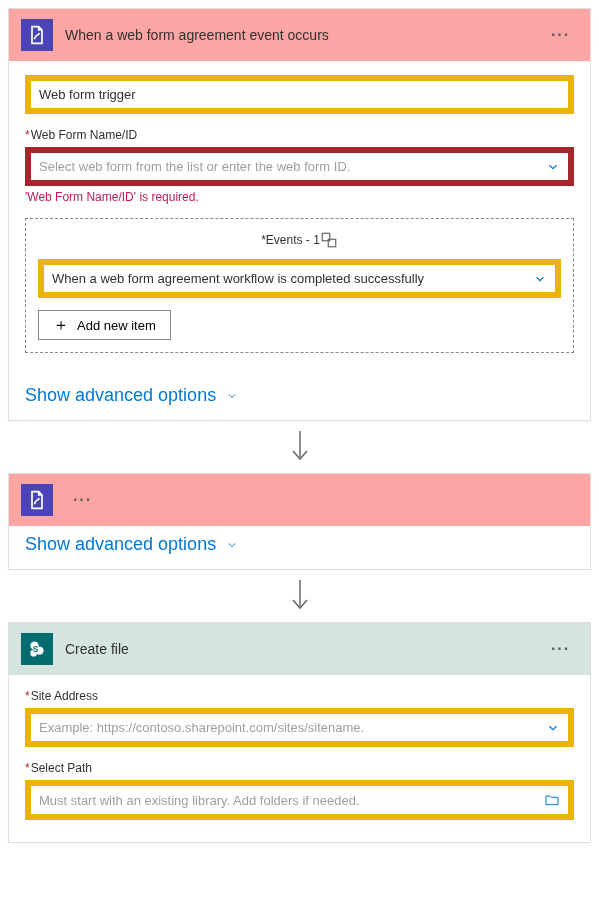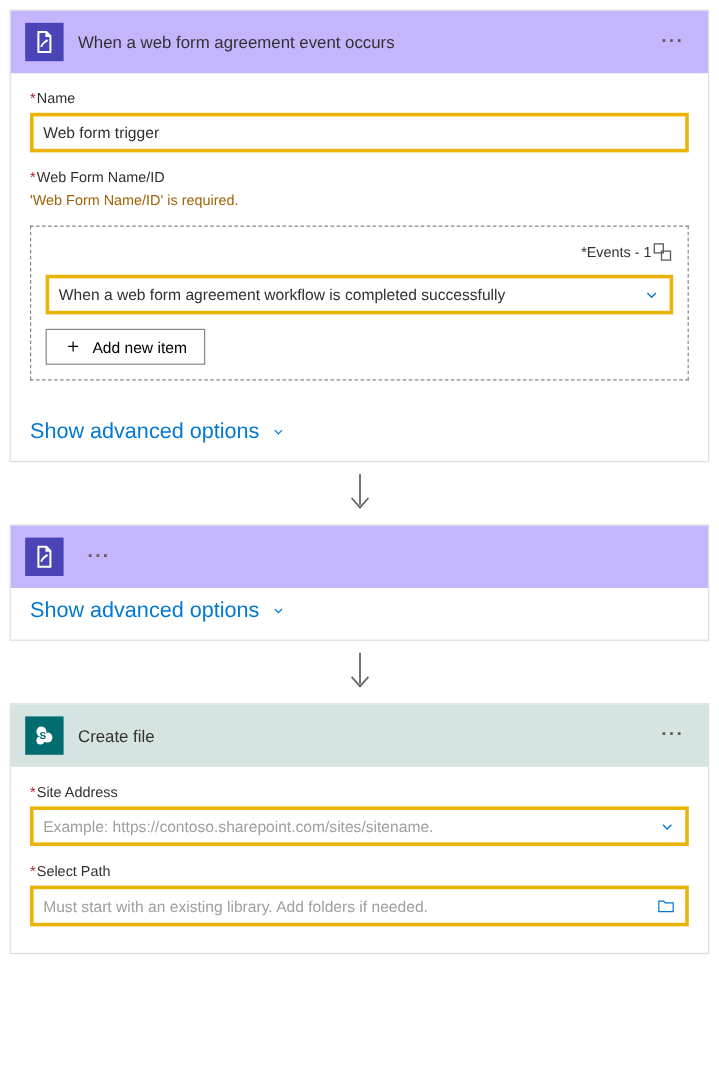--- a/index.html
+++ b/index.html
@@ -15,21 +15,21 @@
       border: 1px solid #e1dfdd;
       margin-bottom: 0;
       box-shadow: 0 1px 2px rgba(0,0,0,0.04);
     }
     .card-header {
       display: flex;
       align-items: center;
       padding: 10px 12px;
       gap: 12px;
     }
-    .header-adobe { background: #c4b5fd; }
+    .header-adobe { background: #fca5a5; }
     .header-sharepoint { background: #d5e4e1; }
     .icon-box {
       width: 32px;
       height: 32px;
       display: flex;
       align-items: center;
       justify-content: center;
       color: #fff;
       flex-shrink: 0;
     }
@@ -53,50 +53,50 @@
     }
     .form-row { margin-bottom: 14px; }
     .label {
       font-size: 12px;
       color: #323130;
       margin-bottom: 5px;
       display: block;
     }
     .label .req { color: #a4262c; margin-right: 1px; }
     .input-box {
-      border: 3px solid #eab308;
+      border: 6px solid #eab308;
       background: #fff;
       display: flex;
       align-items: center;
       padding: 6px 8px;
       min-height: 32px;
       font-size: 13px;
       width: 100%;
     }
     .input-box.error { border-color: #a4262c; }
     .input-text { color: #323130; flex: 1; }
     .input-placeholder { color: #a19f9d; flex: 1; }
     .chev {
       width: 14px;
       color: #0078d4;
       flex-shrink: 0;
       margin-left: 4px;
     }
     .folder-icon { width: 16px; color: #0078d4; flex-shrink: 0; }
-    .err-text { color: #a16207; font-size: 12px; margin-top: 4px; }
+    .err-text { color: #be185d; font-size: 12px; margin-top: 4px; }
     .dashed-box {
       border: 1px dashed #8a8886;
       padding: 12px;
       margin-bottom: 16px;
       position: relative;
     }
     .dashed-header {
       display: flex;
       align-items: center;
-      justify-content: flex-end;
+      justify-content: center;
       margin-bottom: 10px;
     }
     .dashed-label { font-size: 12px; }
     .switch-icon { width: 18px; color: #605e5c; cursor: pointer; }
     .btn-outline {
       border: 1px solid #8a8886;
       background: #fff;
       padding: 6px 14px;
       font-size: 13px;
       display: inline-flex;
@@ -160,27 +160,32 @@
       <svg width="20" height="20" viewBox="0 0 24 24" fill="none" stroke="white" stroke-width="2">
           <path d="M6 2 L14 2 L18 6 L18 22 L6 22 Z M14 2 L14 6 L18 6"></path>
           <path d="M9 17 C9 14 15 10 15 10 L13 12"></path>
         </svg>
     </div>
     <div class="card-header-title">When a web form agreement event occurs</div>
     <div class="ellipsis">···</div>
   </div>
   <div class="card-body">
     <div class="form-row">
-      <label class="label"><span class="req">*</span><span>Name</span></label>
       <div class="input-box">
         <span class="input-text">Web form trigger</span>
       </div>
     </div>
     <div class="form-row">
       <label class="label"><span class="req">*</span><span>Web Form Name/ID</span></label>
+      <div class="input-box error">
+        <span class="input-placeholder">Select web form from the list or enter the web form ID.</span>
+        <svg class="chev" viewBox="0 0 24 24" fill="none" stroke="currentColor" stroke-width="2">
+            <polyline points="6 9 12 15 18 9"></polyline>
+          </svg>
+      </div>
       <div class="err-text">'Web Form Name/ID' is required.</div>
     </div>
     <div class="dashed-box">
       <div class="dashed-header">
         <span class="dashed-label"><span class="req">*</span><span>Events - 1</span></span>
         <svg class="switch-icon" viewBox="0 0 24 24" fill="none" stroke="currentColor" stroke-width="1.5">
             <rect x="3" y="3" width="10" height="10"></rect>
             <rect x="11" y="11" width="10" height="10"></rect>
           </svg>
       </div>

